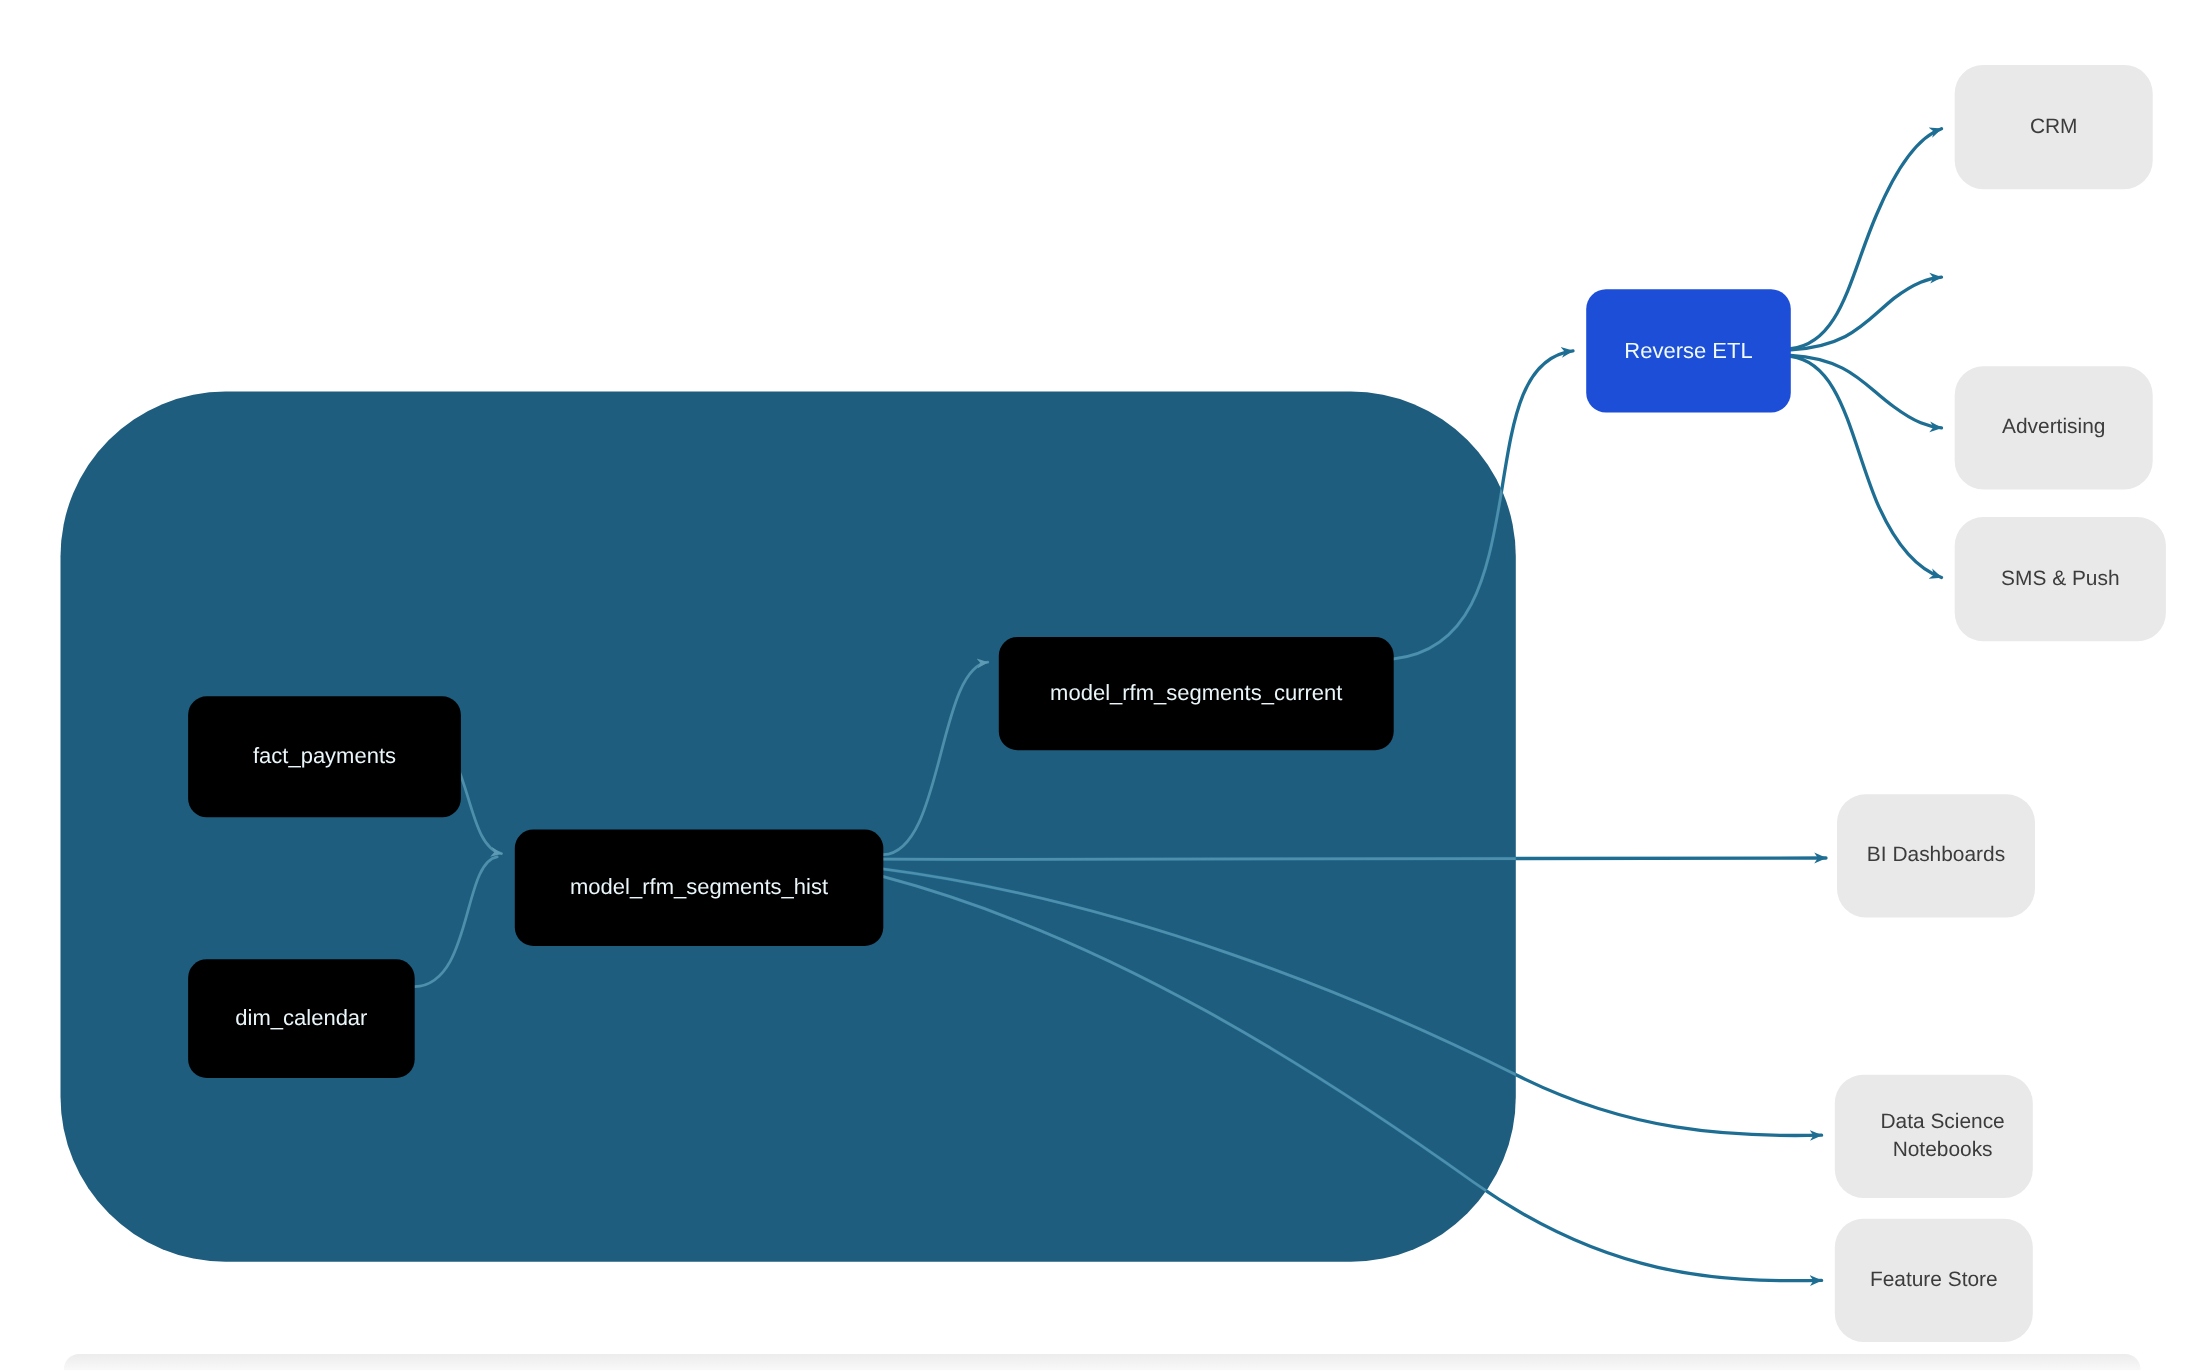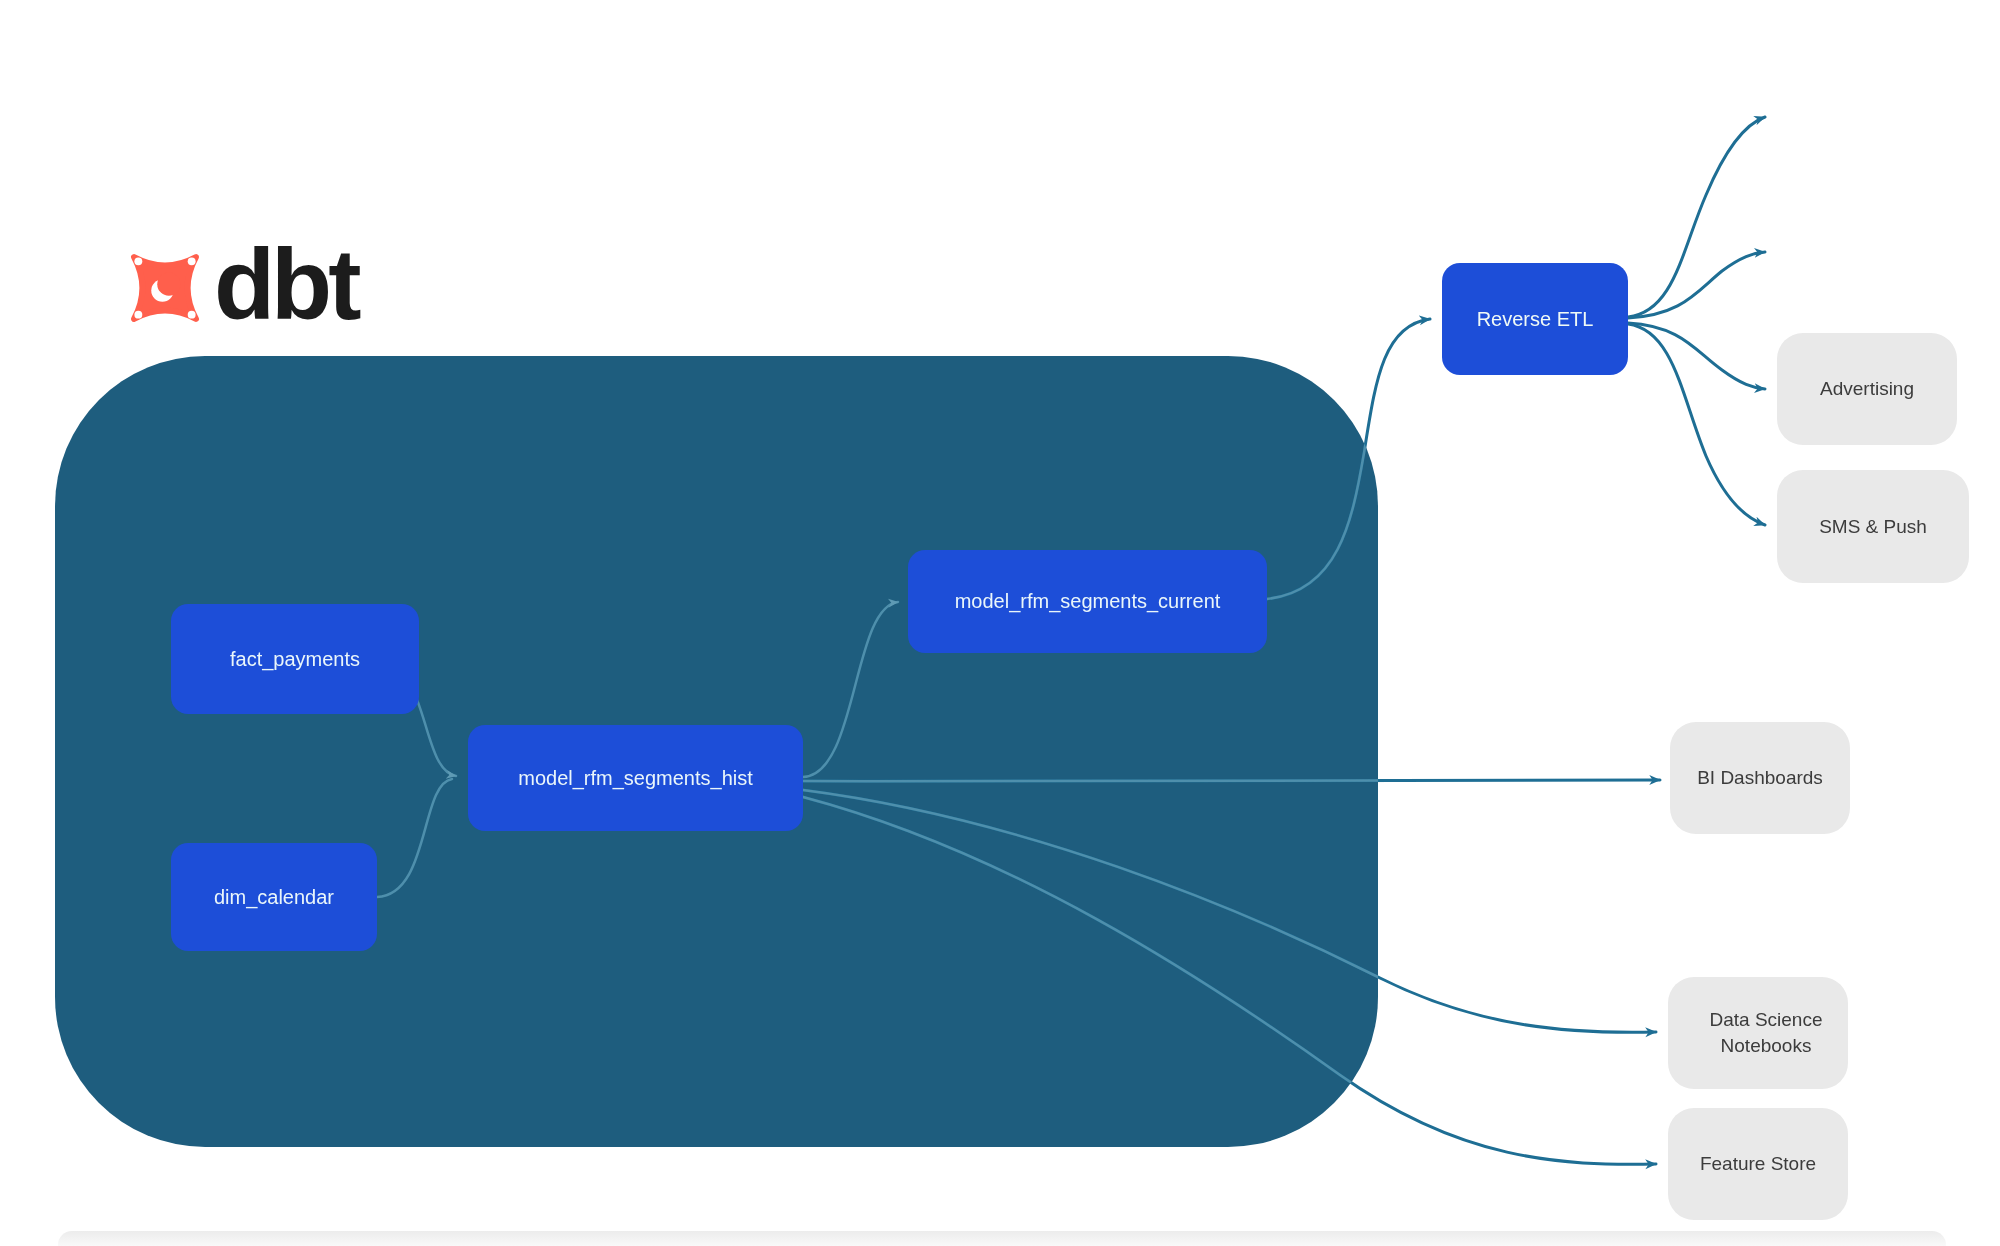--- a/index.html
+++ b/index.html
@@ -10,52 +10,40 @@
   
   .warehouse{
     position:absolute;left:55px;top:356px;width:1323px;height:791px;
     background:#1E5D7E;border-radius:150px;z-index:0;
   }
   .edges{position:absolute;left:0;top:0;width:2000px;height:1246px;z-index:1;}
   .node{
     position:absolute;display:flex;align-items:center;justify-content:center;
     text-align:center;z-index:2;line-height:1.35;padding:0 12px;box-sizing:border-box;
   }
-  .teal{background:#1d4ed8;color:#EAF6FA;border-radius:17px;font-size:20px;}
+  .teal{background:#000000;color:#EAF6FA;border-radius:17px;font-size:20px;margin-top:29px;}
   .green{background:#1d4ed8;color:#F0FAF6;border-radius:18px;font-size:20px;}
   .gray{background:#E9E9E9;color:#3C3C3C;border-radius:26px;font-size:19px;}
   
   .logo{position:absolute;left:122px;top:244px;display:flex;align-items:center;z-index:2;}
   .logo .word{
     font-size:100px;font-weight:bold;color:#1C1C1C;letter-spacing:-4px;
     line-height:88px;margin-left:6px;transform:translateY(-4px);
   }
   .bottom-sheet{
     position:absolute;left:58px;top:1231px;width:1888px;height:15px;z-index:0;
     background:linear-gradient(to bottom,#ECECEC,#F9F9F9);
     border-radius:14px 14px 0 0;
   }
 </style>
 </head>
 <body>
 
 <div class="stage">
 
-  <div class="logo">
-    <svg viewBox="0 0 100 100" width="86" height="88" aria-hidden="true">
-      <path d="M14,14 C38,27 62,27 86,14 C73,38 73,62 86,86 C62,73 38,73 14,86 C27,62 27,38 14,14 Z" fill="#FF5F4C" stroke="#FF5F4C" stroke-width="7" stroke-linejoin="round"></path>
-      <circle cx="19" cy="19" r="4.6" fill="#ffffff"></circle>
-      <circle cx="81" cy="19" r="4.6" fill="#ffffff"></circle>
-      <circle cx="19" cy="81" r="4.6" fill="#ffffff"></circle>
-      <circle cx="81" cy="81" r="4.6" fill="#ffffff"></circle>
-      <circle cx="47" cy="53" r="13" fill="#ffffff"></circle>
-      <circle cx="54.5" cy="45.5" r="13.5" fill="#FF5F4C"></circle>
-    </svg>
-    <div class="word">dbt</div>
-  </div>
 
   <div class="warehouse"></div>
 
   <svg class="edges" viewBox="0 0 2000 1246" aria-hidden="true">
     <defs>
       <marker id="mdark" viewBox="0 0 10 10" markerWidth="4.2" markerHeight="4.2" refX="8.5" refY="5" orient="auto">
         <path d="M0,1.1 L9,5 L0,8.9 L2.6,5 Z" fill="#1E6E94"></path>
       </marker>
       <marker id="mlight" viewBox="0 0 10 10" markerWidth="4.6" markerHeight="4.6" refX="8.5" refY="5" orient="auto">
         <path d="M0,1.1 L9,5 L0,8.9 L2.6,5 Z" fill="#5E9AB4"></path>
@@ -97,20 +85,23 @@
     <span>model_rfm_segments_hist</span>
   </div>
   <div class="node teal" style="left:908px;top:550px;width:359px;height:103px;">
     <span>model_rfm_segments_current</span>
   </div>
 
   <div class="node green" style="left:1442px;top:263px;width:186px;height:112px;">
     <span>Reverse ETL</span>
   </div>
 
+  <div class="node gray" style="left:1777px;top:59px;width:180px;height:113px;">
+    <span>CRM</span>
+  </div>
   <div class="node gray" style="left:1777px;top:333px;width:180px;height:112px;">
     <span>Advertising</span>
   </div>
   <div class="node gray" style="left:1777px;top:470px;width:192px;height:113px;">
     <span>SMS &amp; Push</span>
   </div>
 
   <div class="node gray" style="left:1670px;top:722px;width:180px;height:112px;">
     <span>BI Dashboards</span>
   </div>

